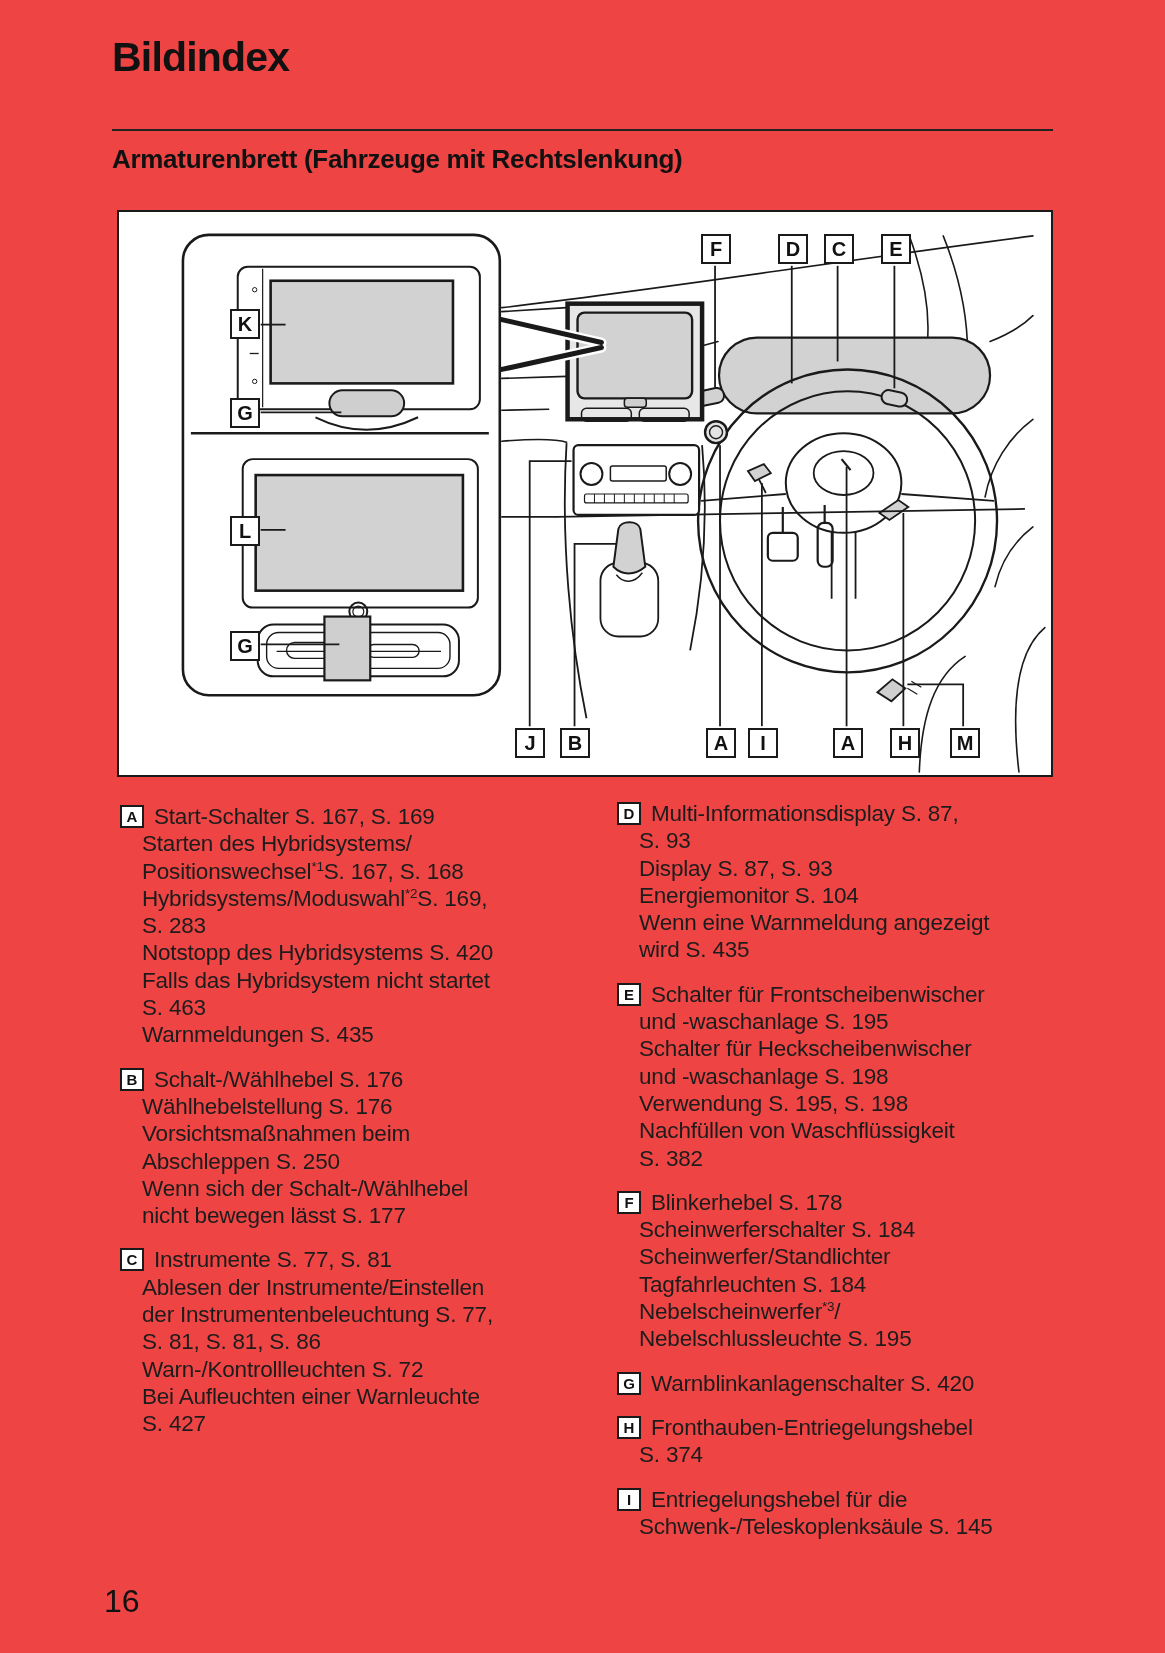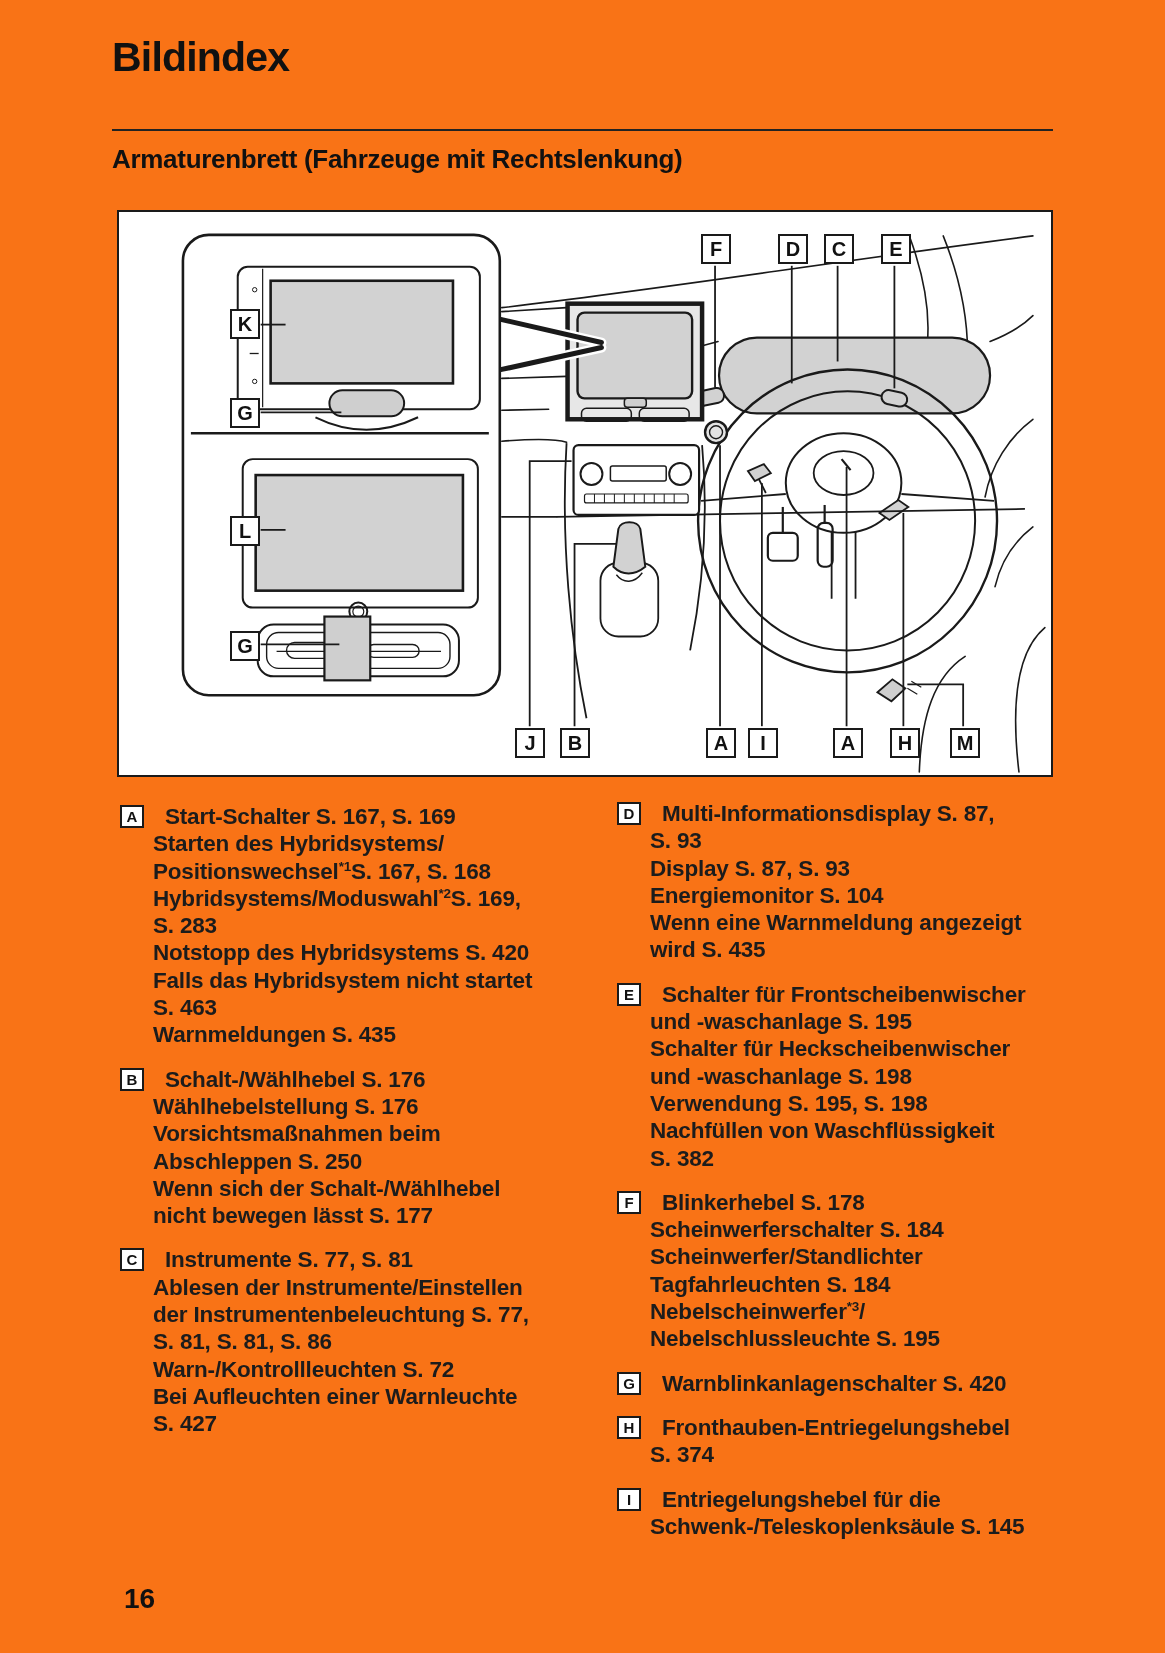--- a/index.html
+++ b/index.html
@@ -1,17 +1,17 @@
 <!DOCTYPE html>
 <html><head>
 <meta charset="utf-8">
 <style>
   html,body{margin:0;padding:0;background:#ffffff;}
   .page{
-    position:relative;width:1165px;height:1653px;background:#f97316;
+    position:relative;width:1165px;height:1653px;background:#ef4444;
     font-family:"Liberation Sans",sans-serif;color:#1c1c1c;overflow:hidden;
   }
   .title{
     position:absolute;left:112px;top:34px;font-size:41px;font-weight:700;
     letter-spacing:-0.8px;color:#111;
   }
   .rule{
     position:absolute;left:112px;top:129px;width:941px;height:0;
     border-top:2.5px solid #222;
   }
@@ -29,29 +29,29 @@
     border:2.5px solid #1a1a1a;background:#fff;display:flex;align-items:center;
     justify-content:center;font-size:20px;font-weight:700;color:#111;line-height:1;
   }
   .col{position:absolute;}
   .entry{position:relative;margin-bottom:17px;}
   .lbox{
     position:absolute;left:0;top:2px;width:24px;height:23px;box-sizing:border-box;
     border:2px solid #1a1a1a;background:#fff;display:flex;align-items:center;
     justify-content:center;font-size:15px;font-weight:700;color:#111;line-height:1;
   }
-  .lines{margin-left:33px;font-weight:bold;}
+  .lines{margin-left:22px;}
   .ln{
     font-size:22.5px;line-height:27.3px;letter-spacing:-0.2px;white-space:nowrap;
     color:#1c1c1c;
   }
   .ln.first{padding-left:12px;}
   .ln sup{font-size:0.6em;vertical-align:super;line-height:0;}
   .pagenum{
-    position:absolute;left:124px;top:1583px;font-size:28px;font-weight:700;color:#111;
+    position:absolute;left:104px;top:1583px;font-size:32px;font-weight:400;color:#111;
   }
 </style>
 </head>
 <body>
 
 <div class="page">
 
   <div class="title">Bildindex</div>
   <div class="rule"></div>
   <div class="subtitle">Armaturenbrett (Fahrzeuge mit Rechtslenkung)</div>

